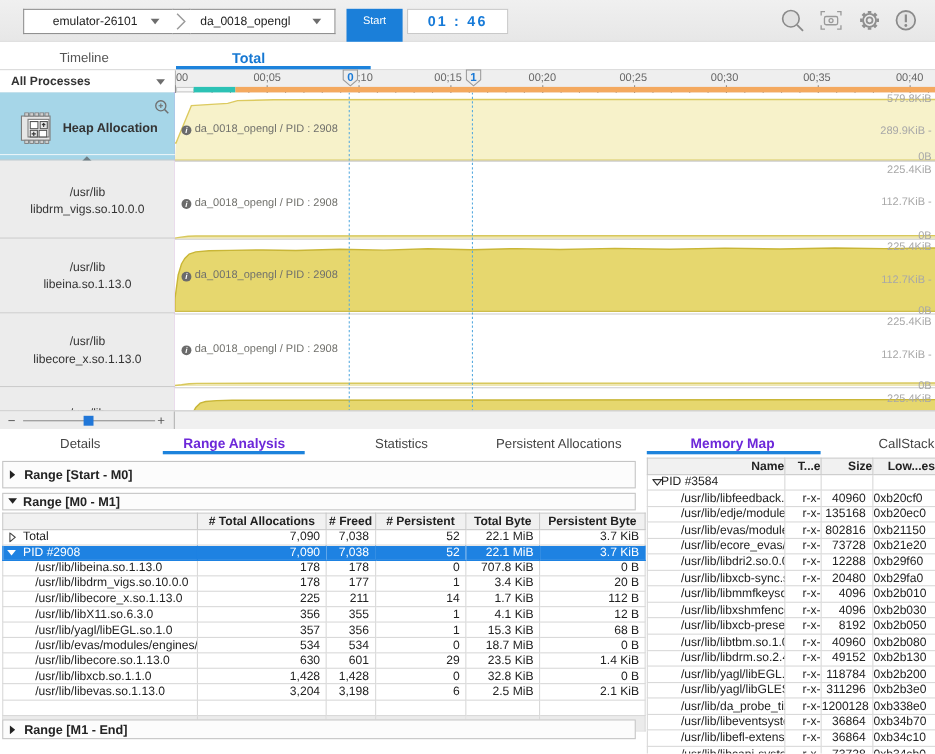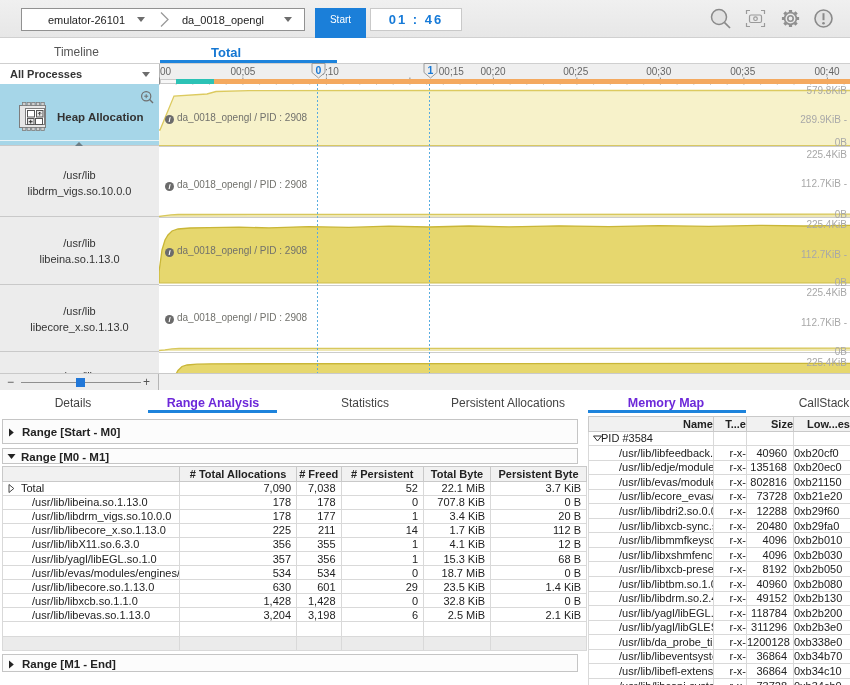--- a/index.html
+++ b/index.html
@@ -102,21 +102,21 @@
 
 <div id="allproc" class="abs">
     <span class="abs" style="left:10px;top:4px;font-weight:bold;">All Processes</span>
     <span class="dArrow abs" style="left:142px;top:8px;"></span>
   </div>
 <div id="ruler" class="abs"></div>
 <div id="rulerticks" class="abs" style="left:159px;top:64px;width:691px;height:21px;">
   <span class="rnum abs" style="left:1px;">00</span>
   <span class="rnum abs" style="left:83.9px;transform:translateX(-50%);">00;05</span>
   <span class="rnum abs" style="left:167.4px;transform:translateX(-50%);">00;10</span>
-  <span class="rnum abs" style="left:248.3px;transform:translateX(-50%);margin-left:44px;">00;15</span>
+  <span class="rnum abs" style="left:248.3px;transform:translateX(-50%);">00;15</span>
   <span class="rnum abs" style="left:334.0px;transform:translateX(-50%);">00;20</span>
   <span class="rnum abs" style="left:416.7px;transform:translateX(-50%);">00;25</span>
   <span class="rnum abs" style="left:499.7px;transform:translateX(-50%);">00;30</span>
   <span class="rnum abs" style="left:583.7px;transform:translateX(-50%);">00;35</span>
   <span class="rnum abs" style="left:668.0px;transform:translateX(-50%);">00;40</span>
 
   <svg class="abs" style="left:0;top:0;" width="691" height="21" id="ticksvg">
       <path d="M17.1,17 L17.1,20.5 M33.8,17 L33.8,20.5 M50.5,17 L50.5,20.5 M67.2,17 L67.2,20.5 M100.6,17 L100.6,20.5 M117.3,17 L117.3,20.5 M134.0,17 L134.0,20.5 M150.7,17 L150.7,20.5 M184.1,17 L184.1,20.5 M200.8,17 L200.8,20.5 M217.5,17 L217.5,20.5 M234.2,17 L234.2,20.5 M267.6,17 L267.6,20.5 M284.3,17 L284.3,20.5 M301.0,17 L301.0,20.5 M317.7,17 L317.7,20.5 M351.1,17 L351.1,20.5 M367.8,17 L367.8,20.5 M384.5,17 L384.5,20.5 M401.2,17 L401.2,20.5 M434.6,17 L434.6,20.5 M451.3,17 L451.3,20.5 M468.0,17 L468.0,20.5 M484.7,17 L484.7,20.5 M518.1,17 L518.1,20.5 M534.8,17 L534.8,20.5 M551.5,17 L551.5,20.5 M568.2,17 L568.2,20.5 M601.6,17 L601.6,20.5 M618.3,17 L618.3,20.5 M635.0,17 L635.0,20.5 M651.7,17 L651.7,20.5 M685.1,17 L685.1,20.5" stroke="#9f9f9f" stroke-width="1"></path>
       <path d="M0.4,13.5 L0.4,20.5 M83.9,13.5 L83.9,20.5 M167.4,13.5 L167.4,20.5 M250.9,13.5 L250.9,20.5 M334.4,13.5 L334.4,20.5 M417.9,13.5 L417.9,20.5 M501.4,13.5 L501.4,20.5 M584.9,13.5 L584.9,20.5 M668.4,13.5 L668.4,20.5" stroke="#8a8a8a" stroke-width="1"></path>
     </svg>
@@ -276,20 +276,28 @@
           <th>Persistent Byte</th>
         </tr>
     <tr>
           <td class="nm" style="padding-left:18px;">Total</td>
           <td>7,090</td>
           <td>7,038</td>
           <td>52</td>
           <td>22.1 MiB</td>
           <td>3.7 KiB</td>
         </tr>
+    <tr class="sel">
+          <td class="nm" style="padding-left:18px;">PID #2908</td>
+          <td>7,090</td>
+          <td>7,038</td>
+          <td>52</td>
+          <td>22.1 MiB</td>
+          <td>3.7 KiB</td>
+        </tr>
     <tr>
           <td class="nm">/usr/lib/libeina.so.1.13.0</td>
           <td>178</td>
           <td>178</td>
           <td>0</td>
           <td>707.8 KiB</td>
           <td>0 B</td>
         </tr>
     <tr>
           <td class="nm">/usr/lib/libdrm_vigs.so.10.0.0</td>

